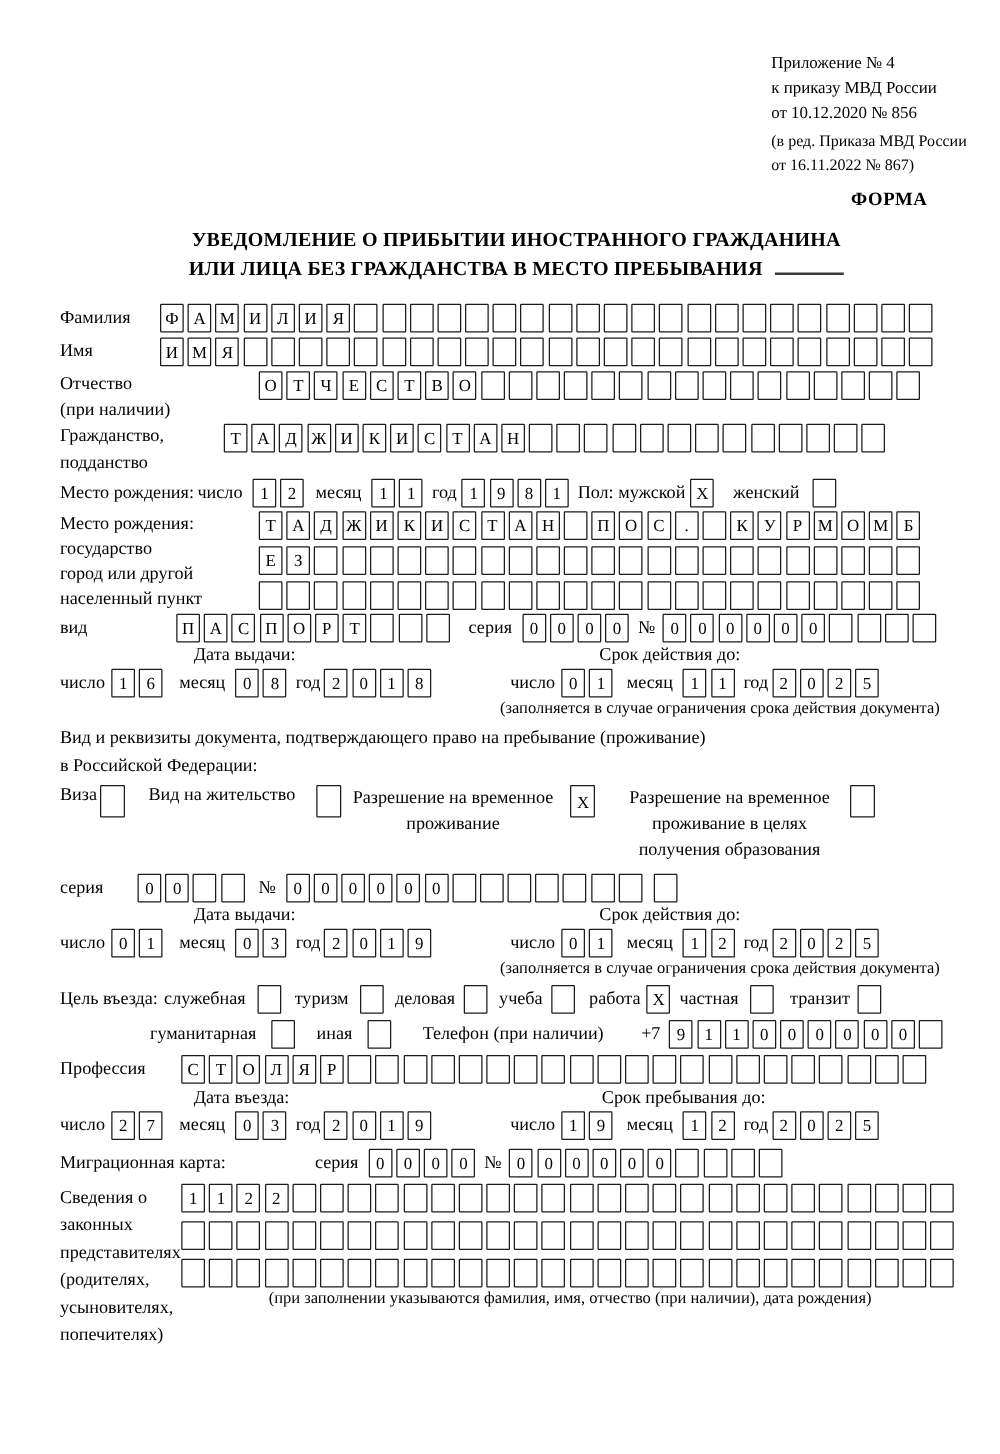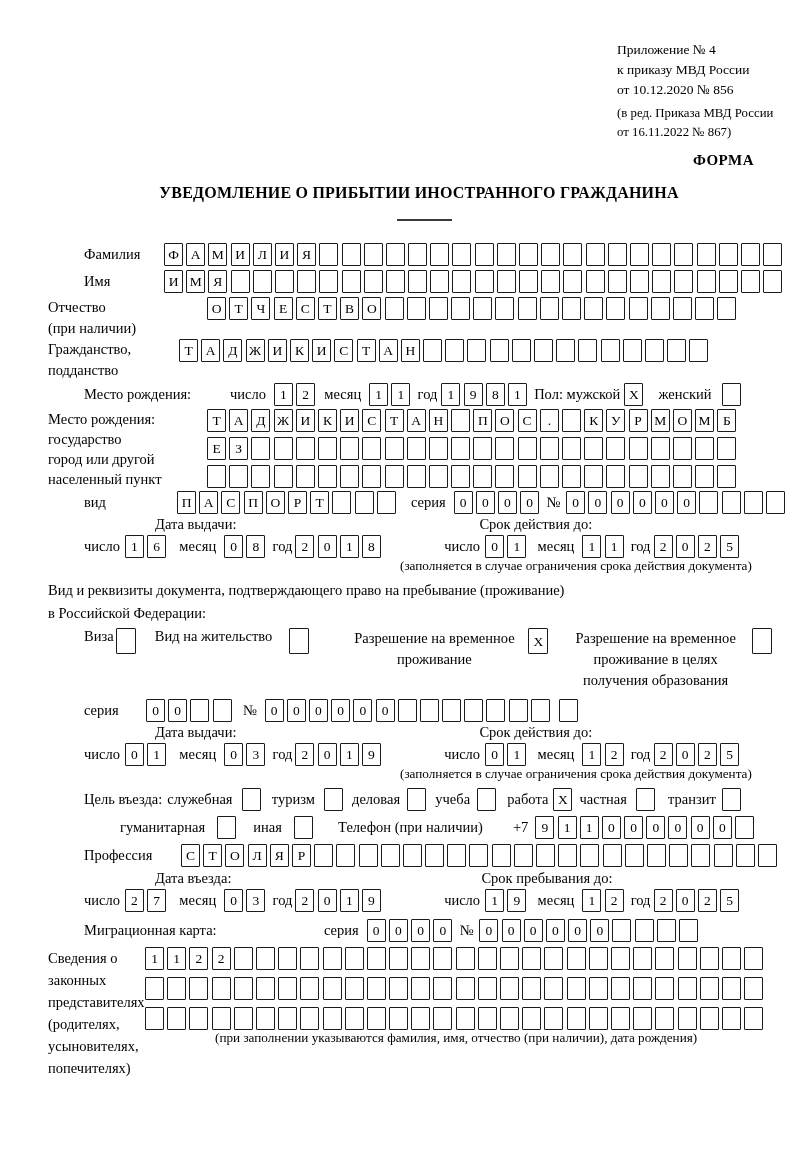--- a/index.html
+++ b/index.html
@@ -2,30 +2,30 @@
 <html><head>
 <meta charset="utf-8">
 <style>
   html,body{margin:0;padding:0;background:#ffffff;}
   .page{
     position:relative;width:800px;height:1163px;margin:0 auto;background:#fff;
     overflow:hidden;color:#000;
     font-family:"Liberation Serif","DejaVu Serif",serif;
     font-size:14.5px;
   }
-  .content{padding:0 10px 0 48px;}
+  .content{padding:0 22px 0 48px;}
   .annex{margin:40px 0 0 569px;font-size:13.5px;line-height:20px;}
   .annex .sub{margin-top:4px;font-size:12.8px;line-height:19px;}
   .forma{margin-top:10px;text-align:right;padding-right:36px;font-weight:bold;font-size:15px;letter-spacing:0.5px;}
   .title{margin-top:12px;text-align:center;font-weight:bold;font-size:16px;line-height:23px;letter-spacing:0.2px;}
   .blank-line{display:inline-block;width:55px;border-bottom:2px solid #3a3a3a;margin-left:10px;height:14px;}
   .section{margin:20px 0 0 17px;font-weight:bold;font-size:15px;letter-spacing:0.3px;}
   .crow{display:flex;align-items:center;flex-wrap:nowrap;}
   .crow.top{align-items:flex-start;}
-  .lbl{white-space:nowrap;flex:none;margin-left:36px;}
+  .lbl{white-space:nowrap;flex:none;}
   .lblstack{display:flex;flex-direction:column;line-height:21px;flex:none;}
   .vstack{display:flex;flex-direction:column;}
   .cells{display:inline-flex;flex:none;}
   .c{
     display:inline-flex;flex:none;align-items:center;justify-content:center;
     width:17px;height:21px;border:1.8px solid #1b1b1b;margin-right:3.2px;
     background:#fff;font-size:13.5px;line-height:21px;border-radius:1px;
   }
   .cells.big .c{width:18px;height:24px;}
   .cells[data-boxes="residence_doc.number"] .c:last-child{margin-left:6px;}
@@ -49,21 +49,21 @@
         <div>(в ред. Приказа МВД России</div>
         <div>от 16.11.2022 № 867)</div>
       </div>
     </div>
 
     <div class="forma">ФОРМА</div>
 
     <div class="title">
       <div>УВЕДОМЛЕНИЕ О ПРИБЫТИИ ИНОСТРАННОГО ГРАЖДАНИНА</div>
       <div>
-        <span class="blank-line"></span>
+        <span>ИЛИ ЛИЦА БЕЗ ГРАЖДАНСТВА В МЕСТО ПРЕБЫВАНИЯ</span><span class="blank-line"></span>
       </div>
     </div>
 
 
     <div class="crow" style="margin-top:16px">
       <span class="lbl" style="width:80px">Фамилия</span>
       <span class="cells" data-boxes="person.surname">
           <span class="c">Ф</span>
           <span class="c">А</span>
           <span class="c">М</span>

